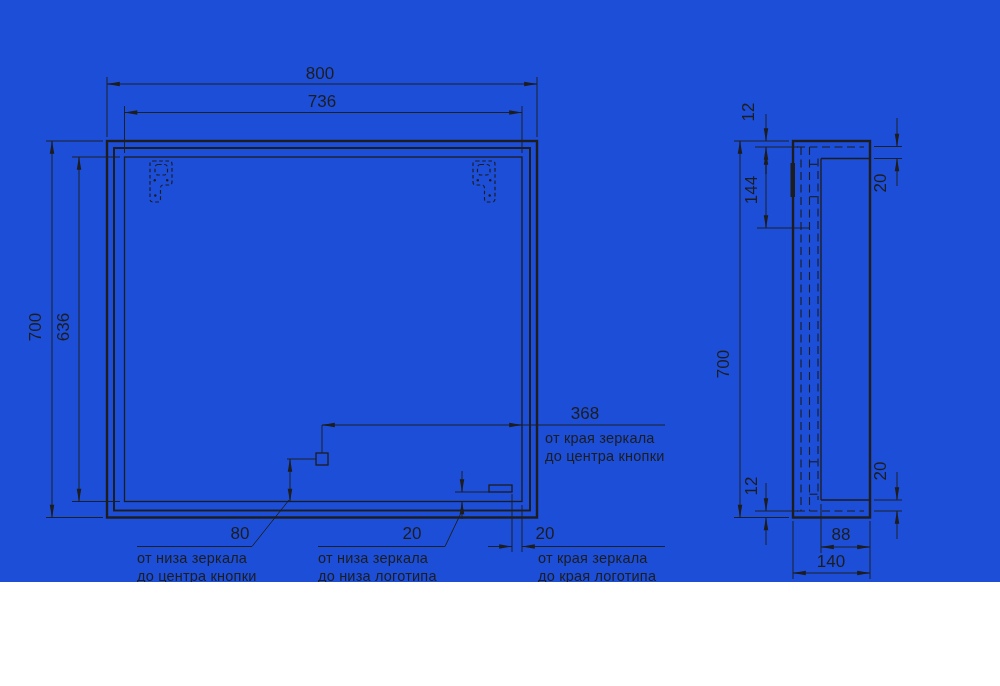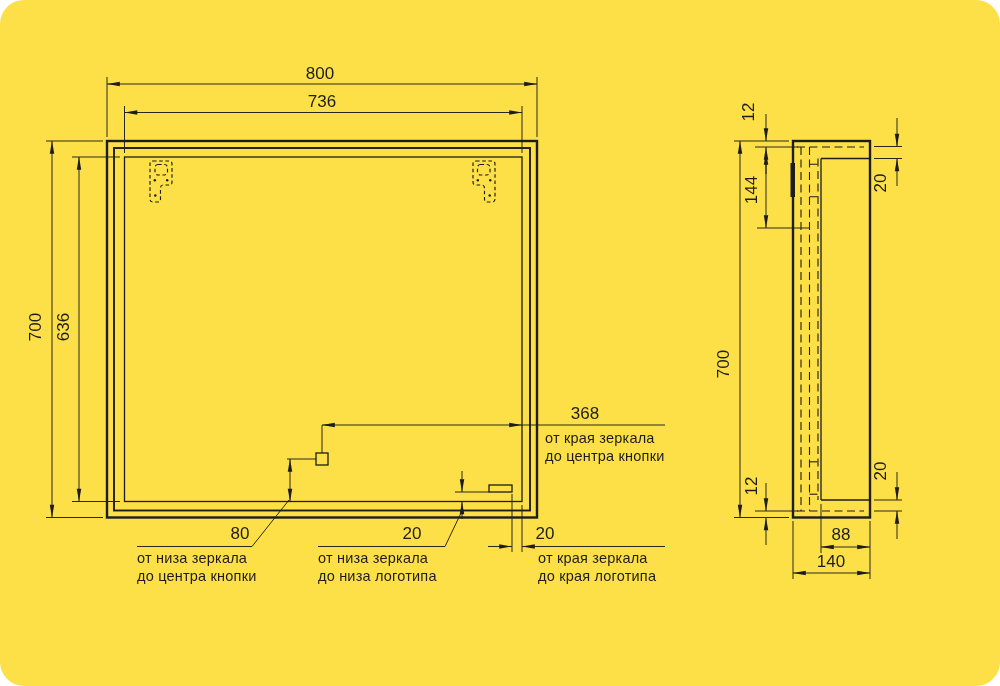--- a/index.html
+++ b/index.html
@@ -1,16 +1,16 @@
 <!DOCTYPE html>
 <html><head>
 <meta charset="utf-8">
 <style>
   html,body{margin:0;padding:0;background:#ffffff;}
-  .stage{position:relative;width:1000px;height:686px;background:#fde047;overflow:hidden;border-radius:24px;}
+  .stage{position:relative;width:1000px;height:582px;background:#1d4ed8;overflow:hidden;}
   svg{display:block;}
   svg line, svg rect, svg path{stroke:#1d1d1d;fill:none;stroke-linecap:butt;}
   .s24{stroke-width:2.4;}
   .s20{stroke-width:1.9;}
   .s13{stroke-width:1.3;}
   .sd{stroke-width:0.95;}
   .dash{stroke-width:1.1;stroke-dasharray:8,4.5;}
   .dashb{stroke-width:1.15;stroke-dasharray:3.6,2.6;}
   .fill{fill:#1d1d1d;stroke:none;}
   text{font-family:"Liberation Sans","DejaVu Sans",sans-serif;fill:#1d1d1d;stroke:none;}

